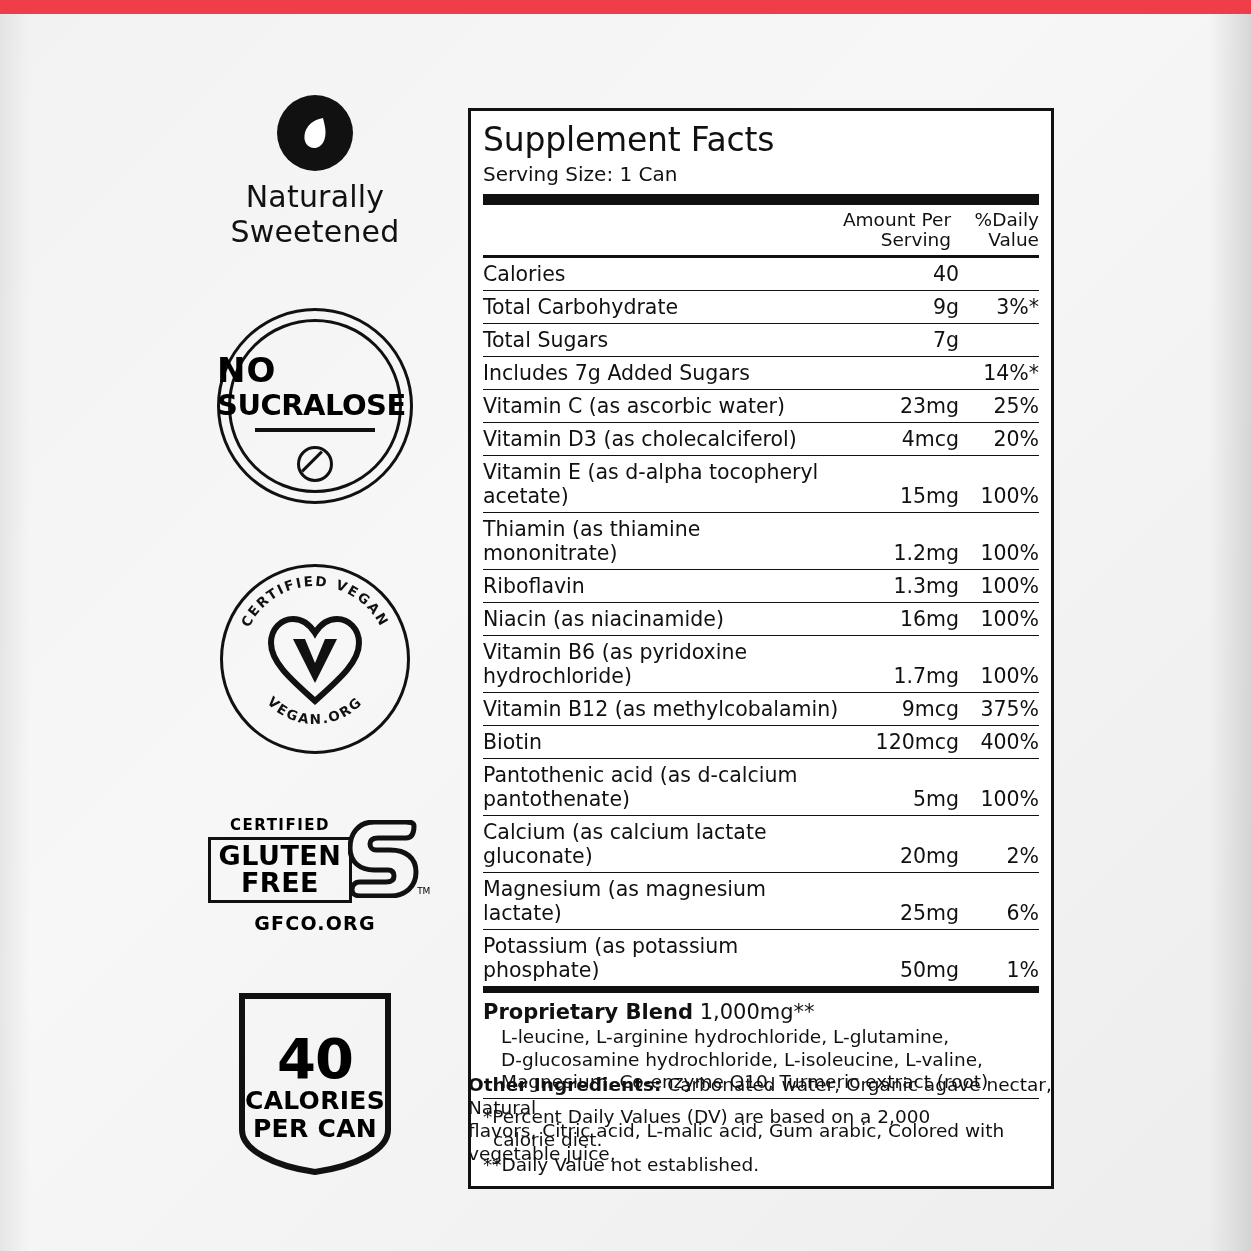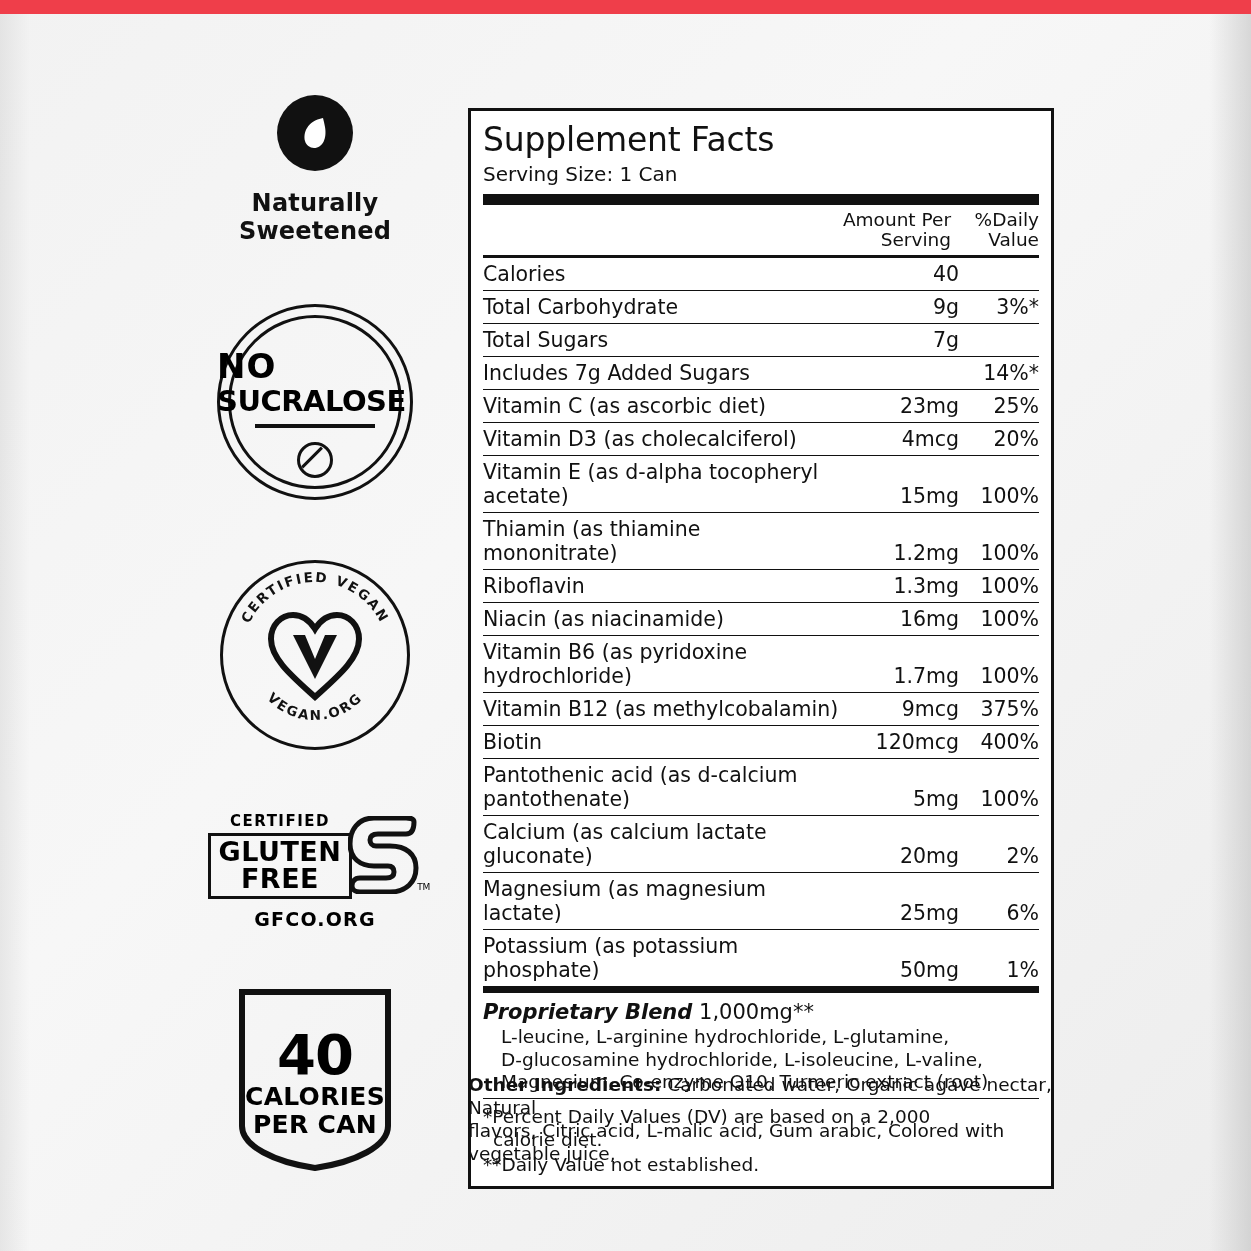--- a/index.html
+++ b/index.html
@@ -62,23 +62,23 @@
   .badge-leaf-circle {
     width: 76px;
     height: 76px;
     border-radius: 50%;
     background: #111;
     display: flex;
     align-items: center;
     justify-content: center;
   }
   .badge-title {
-    margin-top: 18px;
-    font-size: 24px;
-    font-weight: bold;
+    margin-top: 8px;
+    font-size: 30px;
+    font-weight: normal;
     line-height: 1.18;
     text-align: center;
     letter-spacing: 0.2px;
   }
 
   .badge-sucralose {
     margin-top: 58px;
     width: 196px;
     height: 196px;
     position: relative;
@@ -318,21 +318,21 @@
   td.dv  { text-align: right; width: 80px; padding-right: 4px; white-space: nowrap; }
   .indent1 { padding-left: 32px; }
   .indent2 { padding-left: 62px; }
 
   .blend {
     padding: 7px 12px 4px 12px;
   }
   .blend-head {
     font-size: 21px;
   }
-  .blend-head b { font-weight: bold; font-style: italic; }
+  .blend-head b { font-weight: bold; }
   .blend-body {
     font-size: 18.5px;
     line-height: 1.22;
     padding-left: 18px;
     margin-top: 2px;
   }
   .footnotes {
     padding: 7px 12px 10px 12px;
     font-size: 18.5px;
     line-height: 1.2;
@@ -484,21 +484,21 @@
             <td class="name indent1">Total Sugars</td>
             <td class="amt">7g</td>
             <td class="dv"></td>
           </tr>
           <tr>
             <td class="name indent2">Includes 7g Added Sugars</td>
             <td class="amt"></td>
             <td class="dv">14%*</td>
           </tr>
           <tr>
-            <td class="name">Vitamin C (as ascorbic diet)</td>
+            <td class="name">Vitamin C (as ascorbic water)</td>
             <td class="amt">23mg</td>
             <td class="dv">25%</td>
           </tr>
           <tr>
             <td class="name">Vitamin D3 (as cholecalciferol)</td>
             <td class="amt">4mcg</td>
             <td class="dv">20%</td>
           </tr>
           <tr>
             <td class="name">Vitamin E (as d-alpha tocopheryl acetate)</td>

